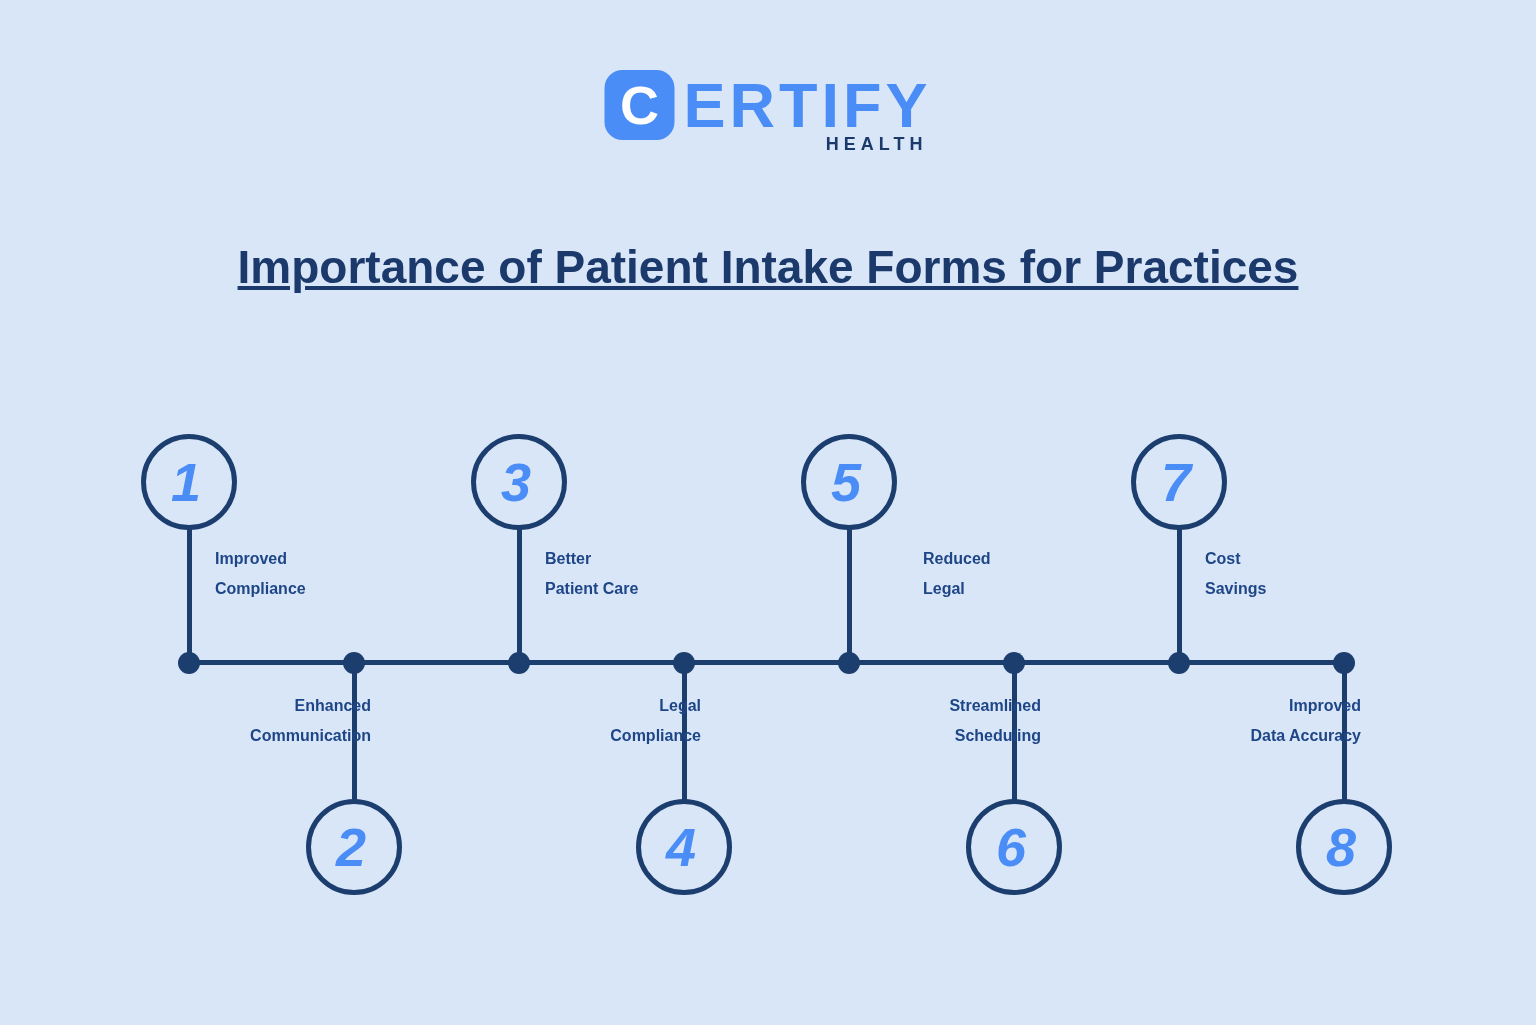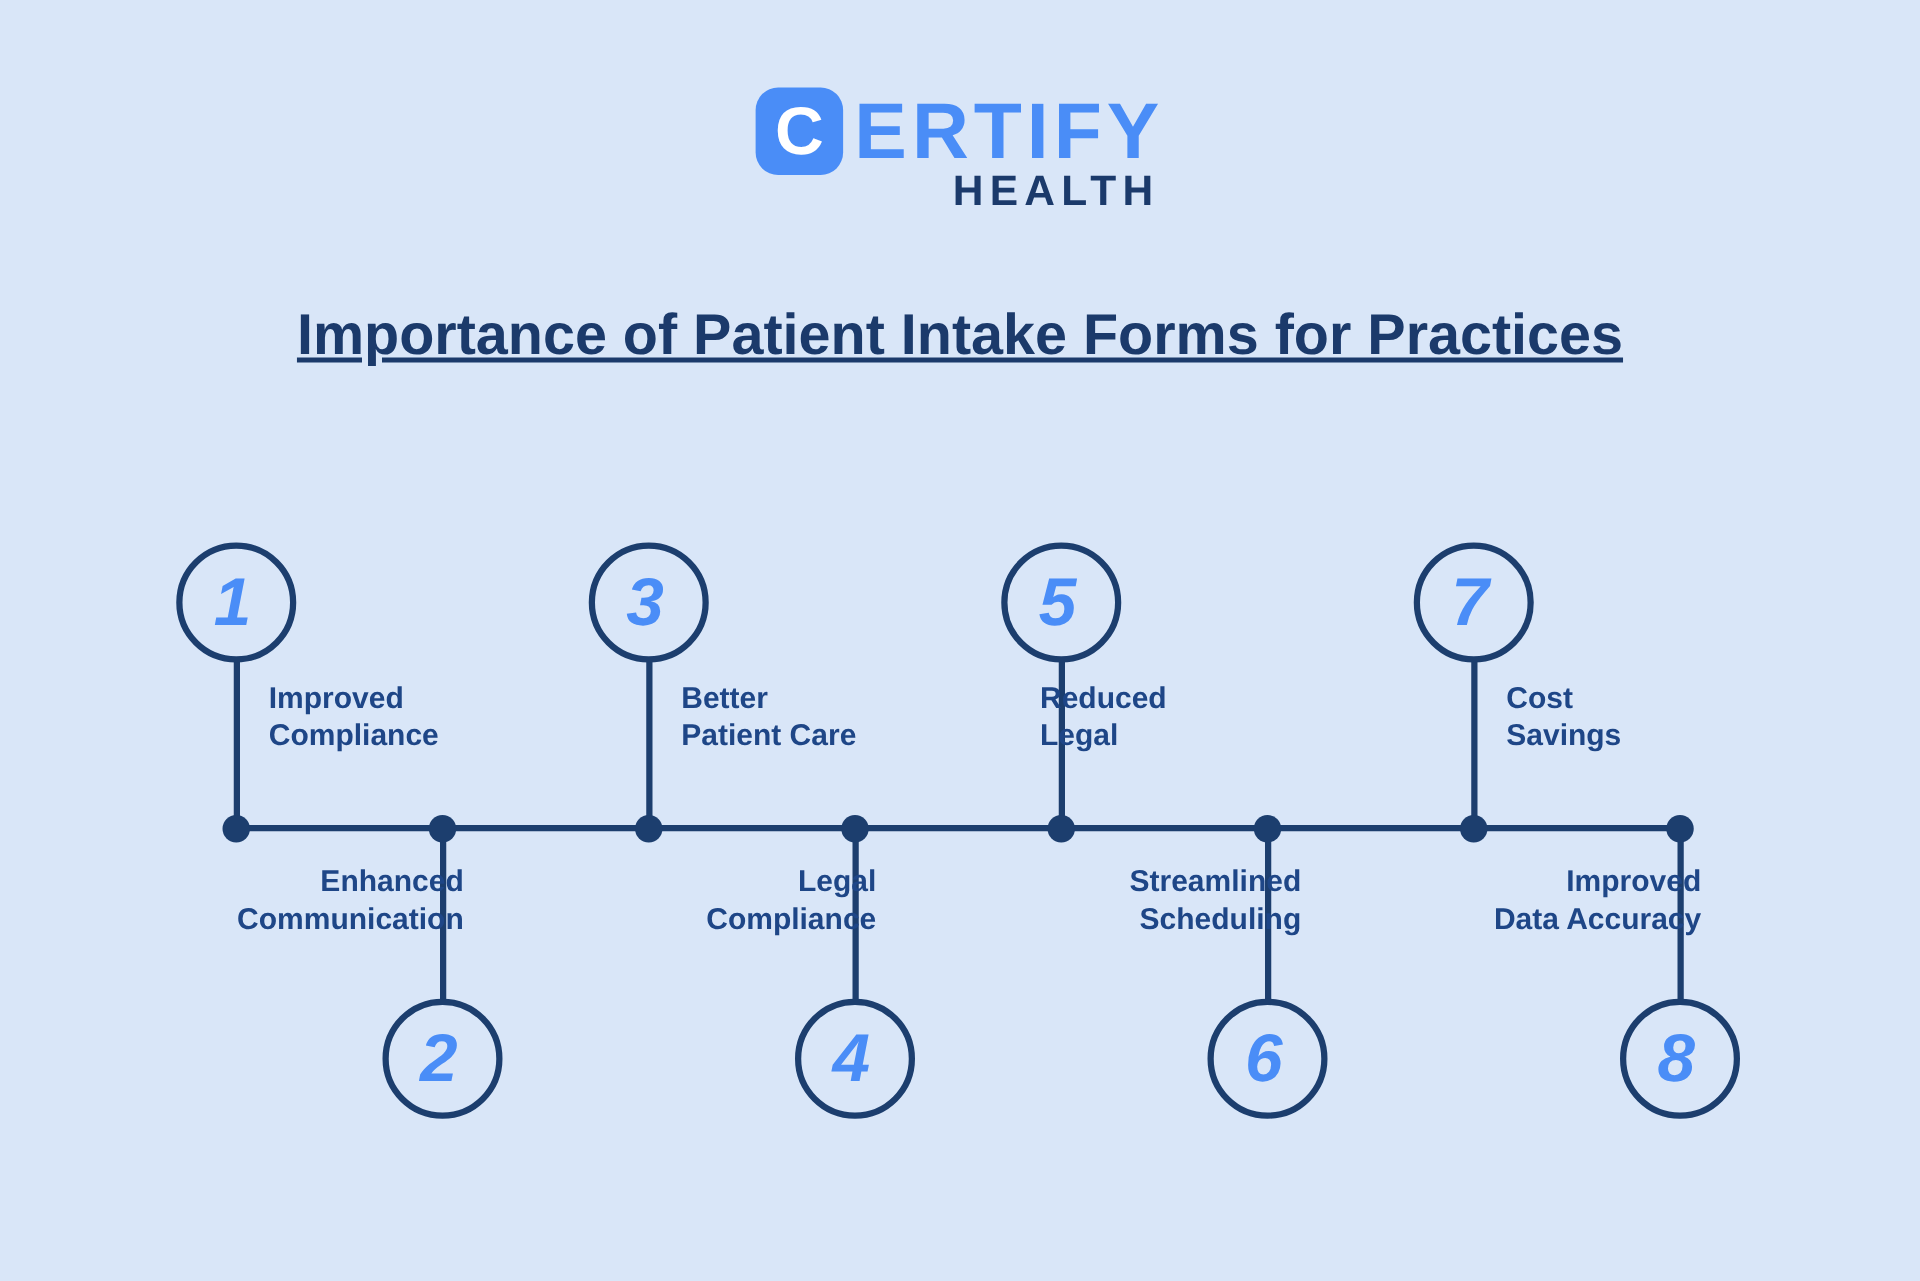--- a/index.html
+++ b/index.html
@@ -30,21 +30,21 @@
     width:70px;height:70px;border-radius:18px;background:var(--accent);
     color:var(--badge-letter);font-weight:bold;font-size:54px;
     display:flex;align-items:center;justify-content:center;
   }
   .logo-rest{
     color:var(--accent);font-weight:bold;font-size:63px;line-height:70px;
     letter-spacing:4px;
   }
   .logo-sub{
     align-self:flex-end;color:var(--title);font-weight:bold;
-    font-size:34px;letter-spacing:5px;margin-top:-6px;margin-right:4px;
+    font-size:18px;letter-spacing:5px;margin-top:-6px;margin-right:4px;
   }
 
   
   .title{
     position:absolute;top:240px;left:0;width:100%;text-align:center;
     font-size:46px;font-weight:bold;color:var(--title);letter-spacing:0px;text-decoration:underline;
   }
 
   
   .timeline{position:absolute;inset:0;}
@@ -60,21 +60,21 @@
   .step-circle{
     position:absolute;width:96px;height:96px;border-radius:50%;
     border:5px solid var(--navy);background:var(--bg);
     display:flex;align-items:center;justify-content:center;z-index:2;
   }
   .step-number{
     font-style:italic;font-weight:bold;font-size:54px;color:var(--accent);
     transform:translateX(-3px);
   }
   .step-label{
-    position:absolute;font-size:24px;font-weight:bold;color:var(--label);
+    position:absolute;font-size:16px;font-weight:bold;color:var(--label);
     line-height:30px;white-space:nowrap;z-index:4;
   }
   .label-top{text-align:left;}
   .label-bottom{text-align:right;}
 </style>
 </head>
 <body>
 
 <div class="page">
 
@@ -136,21 +136,21 @@
           <div class="label-line">Legal</div>
           <div class="label-line">Compliance</div>
         </div>
       </div>
       <div>
         <div class="connector" style="left: 846.5px; top: 482px; height: 181px;"></div>
         <div class="step-circle" style="left: 801px; top: 434px;">
           <div class="step-number">5</div>
         </div>
         <div class="dot" style="left: 838px; top: 652px;"></div>
-        <div class="step-label label-top" style="left: 832px; top: 544px;">
+        <div class="step-label label-top" style="left: 923px; top: 544px;">
           <div class="label-line">Reduced</div>
           <div class="label-line">Legal</div>
         </div>
       </div>
       <div>
         <div class="connector" style="left: 1011.5px; top: 663px; height: 184px;"></div>
         <div class="step-circle" style="left: 966px; top: 799px;">
           <div class="step-number">6</div>
         </div>
         <div class="dot" style="left: 1003px; top: 652px;"></div>

